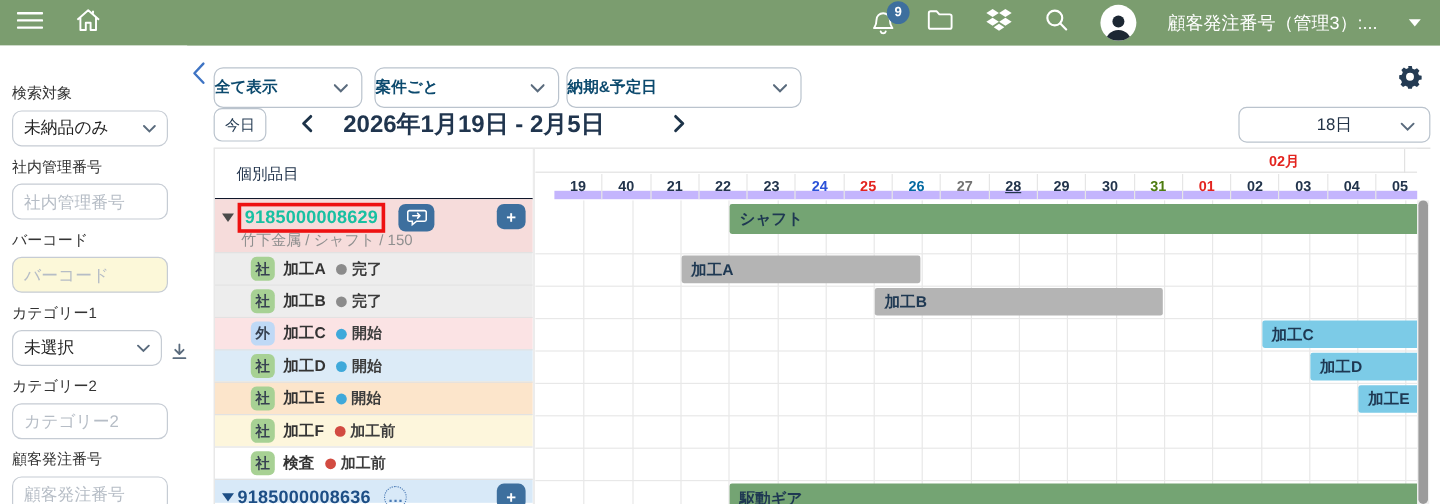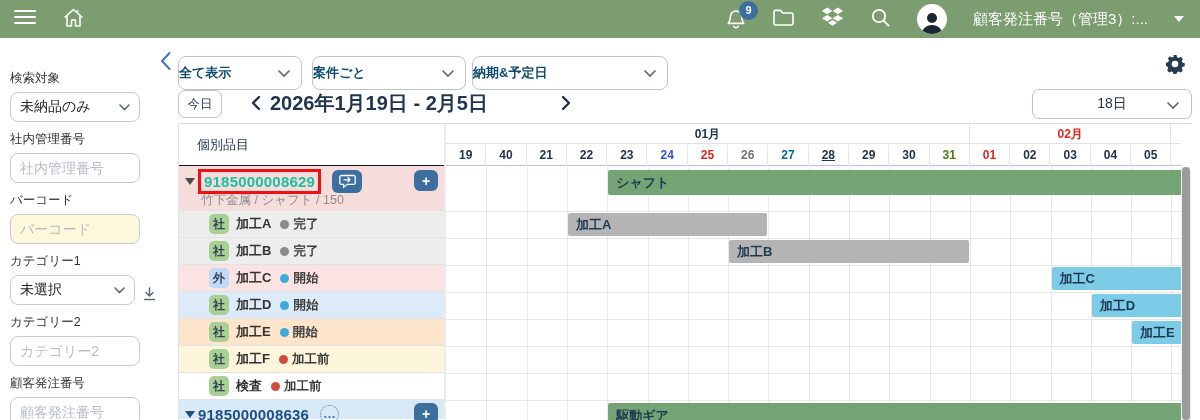--- a/index.html
+++ b/index.html
@@ -26,21 +26,21 @@
 .cat1wrap{display:flex;align-items:flex-end;gap:8px;}
 
 .collapse{position:absolute;left:159px;top:51px;}
 .tbsel{position:absolute;top:56px;height:34px;border:1px solid #bac3cd;border-radius:8px;background:#fff;display:flex;align-items:center;justify-content:flex-start;font-size:13px;font-weight:bold;color:#0c4a6e;}
 .tbsel svg{position:absolute;right:11px;top:13px;}
 #f0{left:178px;width:124px;}#f1{left:312px;width:154px;}#f2{left:472px;width:196px;}
 .gear{position:absolute;left:1165px;top:54px;}
 .todaybtn{position:absolute;left:178px;top:90px;width:44px;height:28px;border:1px solid #bac3cd;border-radius:7px;background:#fff;display:flex;align-items:center;justify-content:center;font-size:12.5px;color:#243b53;}
 .navprev{position:absolute;left:250px;top:95px;}
 .navnext{position:absolute;left:561px;top:95px;}
-.rangetitle{position:absolute;left:270px;top:90px;font-size:20px;font-weight:bold;color:#20354e;white-space:nowrap;}
+.rangetitle{position:absolute;left:286px;top:90px;font-size:20px;font-weight:bold;color:#20354e;white-space:nowrap;}
 .zoomsel{position:absolute;left:1032px;top:89px;width:160px;height:30px;border:1px solid #bac3cd;border-radius:7px;background:#fff;display:flex;align-items:center;justify-content:center;font-size:14px;color:#223246;}
 .zoomsel svg{position:absolute;right:12px;top:12px;}
 .hairline{position:absolute;left:178px;top:123px;width:1014px;height:1px;background:#dcdcdc;}
 
 .listpanel{position:absolute;left:178px;top:124px;width:268px;bottom:0;border-left:1px solid #e3e3e3;border-right:2px solid #ececec;background:#fff;overflow:hidden;}
 .list-header{height:42px;border-bottom:1px solid #0f172a;display:flex;align-items:center;padding-left:18px;font-size:13px;font-weight:normal;color:#22344c;}
 .grouprow{position:relative;padding:2px 0 0 4px;}
 #group1{height:44px;background:#f6dcdb;}
 #group2{height:20px;background:#d8e9f8;border-top:1px solid #e2e2e2;padding-top:1px;}
 .gline1{display:flex;align-items:center;height:26px;}
@@ -56,21 +56,21 @@
 .ellip{width:19px;height:19px;border:1.5px dotted #4a7ab5;border-radius:50%;color:#4a7ab5;font-size:13px;font-weight:bold;display:flex;align-items:center;justify-content:center;margin-left:11px;line-height:0;flex:none;}
 .prow{height:27px;border-top:1px solid #e2e2e2;display:flex;align-items:center;padding-left:30px;}
 .pbadge{width:20px;height:20px;border-radius:5px;font-size:12px;font-weight:bold;color:#374151;display:flex;align-items:center;justify-content:center;margin-right:7px;flex:none;}
 .pname{font-size:13px;font-weight:bold;color:#333;margin-right:9px;}
 .dot{width:9px;height:9px;border-radius:50%;margin-right:4px;flex:none;}
 .pstatus{font-size:12.5px;font-weight:600;color:#3c3c3c;}
 
 .gantt{position:absolute;left:446px;top:124px;width:735px;bottom:0;background:#fff;overflow:hidden;}
 .g-months{position:absolute;left:0;top:0;width:100%;height:20px;border-bottom:1px solid #e2e2e2;}
 .g-month{position:absolute;top:0;height:20px;line-height:20px;text-align:center;font-size:12px;font-weight:bold;color:#22344c;border-right:1px solid #e2e2e2;}
-.g-days{position:absolute;left:0;top:21px;width:100%;height:21px;border-bottom:1px solid #c4b5fd;}
+.g-days{position:absolute;left:16px;top:21px;width:100%;height:21px;border-bottom:7px solid #c4b5fd;}
 .g-day{position:absolute;top:0;height:21px;line-height:21px;text-align:center;font-size:12px;font-weight:bold;border-right:1px solid #e6e6e6;}
 .g-body{position:absolute;left:0;top:43px;right:0;bottom:0;}
 .vline{position:absolute;top:0;bottom:0;width:1px;background:#e8e8e8;}
 .hline{position:absolute;left:0;right:0;height:1px;background:#e8e8e8;}
 .bar{position:absolute;border-radius:2px;overflow:hidden;white-space:nowrap;font-size:13px;font-weight:bold;color:#1e3852;padding-left:8px;}
 
 .vscroll{position:absolute;left:1181px;top:167px;width:10px;bottom:0;background:#efefef;}
 .vthumb{position:absolute;left:1px;right:1px;top:0;height:100%;background:#9b9b9b;border-radius:4px;}
 </style>
 </head>
@@ -275,33 +275,32 @@
       <span class="tri navy"></span>
       <span class="gnum">9185000008636</span>
       <span class="ellip">…</span>
       <span class="plusbtn">+</span>
     </div>
   </div>
 </div>
 
 <div class="gantt">
   <div class="g-months">
-      <div class="g-month" style="left: 0px; width: 523.9px; color: rgb(34, 52, 76);">01月</div>
       <div class="g-month" style="left: 523.9px; width: 201.5px; color: rgb(227, 36, 31);">02月</div>
     </div>
   <div class="g-days">
       <div class="g-day" style="left: 0px; width: 40.3px; color: rgb(34, 52, 76);">19</div>
       <div class="g-day" style="left: 40.3px; width: 40.3px; color: rgb(34, 52, 76);">40</div>
       <div class="g-day" style="left: 80.6px; width: 40.3px; color: rgb(34, 52, 76);">21</div>
       <div class="g-day" style="left: 120.9px; width: 40.3px; color: rgb(34, 52, 76);">22</div>
       <div class="g-day" style="left: 161.2px; width: 40.3px; color: rgb(34, 52, 76);">23</div>
       <div class="g-day" style="left: 201.5px; width: 40.3px; color: rgb(44, 82, 216);">24</div>
       <div class="g-day" style="left: 241.8px; width: 40.3px; color: rgb(227, 36, 31);">25</div>
-      <div class="g-day" style="left: 282.1px; width: 40.3px; color: #737373; text-align: center;">26</div>
-      <div class="g-day" style="left: 322.4px; width: 40.3px; color: #0369a1;">27</div>
+      <div class="g-day" style="left: 282.1px; width: 40.3px; color: #0369a1; text-align: center;">26</div>
+      <div class="g-day" style="left: 322.4px; width: 40.3px; color: #737373;">27</div>
       <div class="g-day" style="left: 362.7px; width: 40.3px; color: rgb(34, 52, 76); text-decoration: underline;">28</div>
       <div class="g-day" style="left: 403px; width: 40.3px; color: rgb(34, 52, 76); text-align: center;">29</div>
       <div class="g-day" style="left: 443.3px; width: 40.3px; color: rgb(34, 52, 76);">30</div>
       <div class="g-day" style="left: 483.6px; width: 40.3px; color: #4d7c0f;">31</div>
       <div class="g-day" style="left: 523.9px; width: 40.3px; color: rgb(227, 36, 31);">01</div>
       <div class="g-day" style="left: 564.2px; width: 40.3px; color: rgb(34, 52, 76);">02</div>
       <div class="g-day" style="left: 604.5px; width: 40.3px; color: rgb(34, 52, 76);">03</div>
       <div class="g-day" style="left: 644.8px; width: 40.3px; color: rgb(34, 52, 76);">04</div>
       <div class="g-day" style="left: 685.1px; width: 40.3px; color: rgb(34, 52, 76);">05</div>
       <div class="g-day" style="left: 725.4px; width: 40.3px;"></div>

